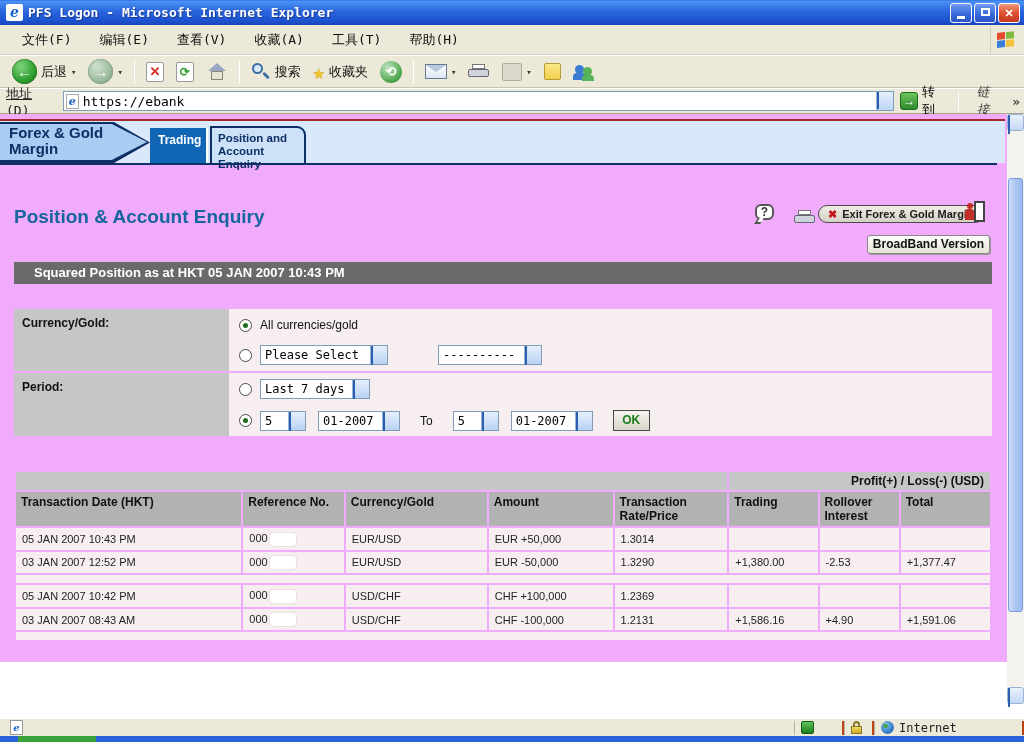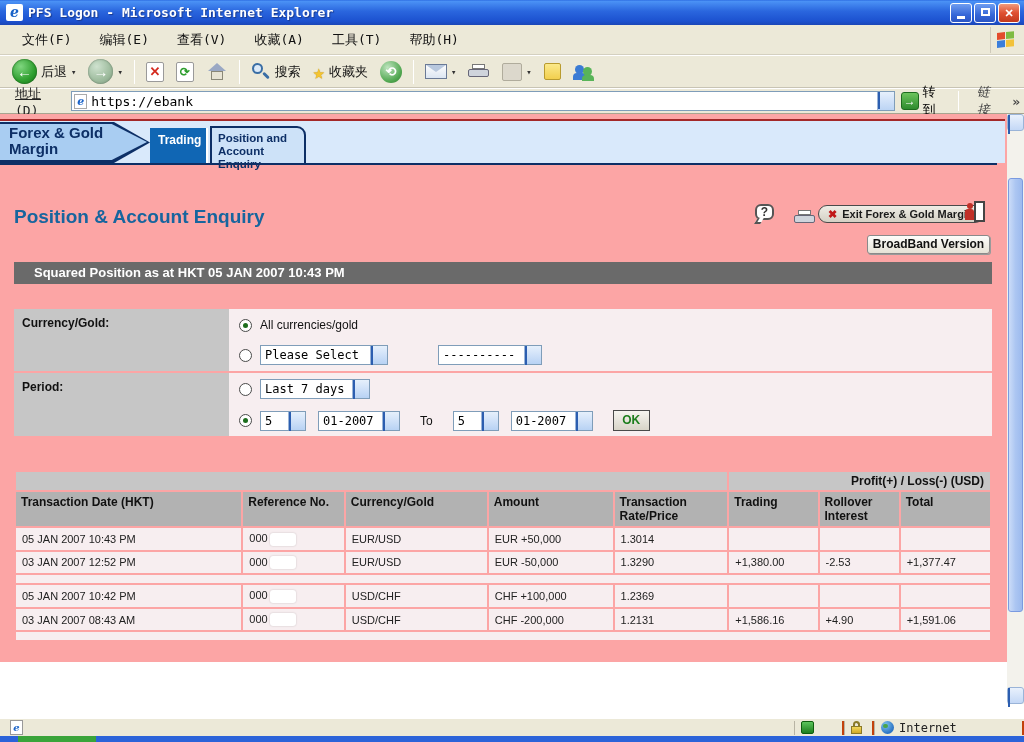--- a/index.html
+++ b/index.html
@@ -64,36 +64,36 @@
   .note { width:17px; height:17px; background:linear-gradient(180deg,#fbe98a,#f2cf4e); border:1px solid #b99b2e; border-radius:2px; }
   .msn { width:22px; height:18px; position:relative; }
   .msn .p1 { position:absolute; left:2px; top:2px; width:9px; height:9px; border-radius:50%; background:#3b7bd4; }
   .msn .p2 { position:absolute; left:10px; top:4px; width:9px; height:9px; border-radius:50%; background:#58b458; }
   .msn .b1 { position:absolute; left:0px; top:10px; width:13px; height:7px; border-radius:4px 4px 0 0; background:#3b7bd4; }
   .msn .b2 { position:absolute; left:9px; top:12px; width:12px; height:6px; border-radius:4px 4px 0 0; background:#58b458; }
 
   
   .addressbar { position:absolute; top:89px; left:0; width:1024px; height:25px; background:#ece9d8;
     border-bottom:1px solid #a8a490; display:flex; align-items:center; font:13px "DejaVu Sans Mono", monospace; }
-  .addr-label { padding:0 8px 0 15px; color:#222;text-decoration:underline; }
+  .addr-label { padding:0 8px 0 6px; color:#222;text-decoration:underline; }
   .addr-input { width:845px; height:20px; background:#fff; border:1px solid #7f9db9; display:flex; align-items:center; position:relative; }
   .addr-input .favico { width:13px; height:15px; background:#fff; border:1px solid #aaa; margin:0 4px 0 2px;
     color:#1a63c8; font:bold italic 11px/13px "DejaVu Serif",serif; text-align:center; }
   .addr-input .url { font:13px "DejaVu Sans Mono", monospace; color:#000; }
   .addr-drop { position:absolute; right:0; top:0; width:17px; height:18px;
     background:linear-gradient(180deg,#e6f0fc,#bcd4f4); border-left:1px solid #9ab4d8; }
   .chev { width:6px; height:6px; border-right:2px solid #2c5eb0; border-bottom:2px solid #2c5eb0; transform:rotate(45deg); margin:4px auto 0; }
   .go-btn { display:flex; align-items:center; gap:4px; margin-left:6px; }
   .go-ic { width:18px; height:18px; border-radius:3px; background:linear-gradient(180deg,#6cc45c,#2e8b2e); border:1px solid #1d6b1d;
     color:#fff; font:bold 12px/17px "Liberation Sans",sans-serif; text-align:center; }
   .links-lab { color:#444; margin-left:18px;font-style:italic; } .links-chev { color:#444; margin:0 4px 0 10px; font-weight:bold; }
   .addr-sep { width:1px; height:20px; background:#c8c4b4; border-right:1px solid #fff; margin-left:10px; }
 
   
-  .content { position:absolute; top:114px; left:0; width:1007px; height:548px; background:#fca5a5; overflow:hidden; }
+  .content { position:absolute; top:114px; left:0; width:1007px; height:548px; background:#f0abfc; overflow:hidden; }
   .redline { position:absolute; top:5px; left:0; width:1005px; height:2px; background:#a32828; }
   .band { position:absolute; top:7px; left:0; width:1005px; height:42px; background:#d9e9fb; }
   .banner { position:absolute; top:8px; left:0; width:150px; height:41px; }
   .banner .outer { position:absolute; inset:0; background:#0d2f66; clip-path:polygon(0 0,76% 0,100% 50%,76% 100%,0 100%); }
   .banner .inner { position:absolute; top:2px; left:0; right:3px; bottom:3px; background:#a9cdf2; clip-path:polygon(0 0,76% 0,100% 50%,76% 100%,0 100%); }
   .banner .txt { position:absolute; top:3px; left:9px; color:#0d2f66; font:bold 15px/16px "Liberation Sans",sans-serif; }
   .tab-trading { position:absolute; top:14px; left:150px; width:58px; height:35px; background:#1066b4;
     color:#fff; font:bold 12px/14px "Liberation Sans",sans-serif; padding:5px 0 0 8px; border-right:2px solid #fff; }
   .tab-position { position:absolute; top:12px; left:210px; width:96px; height:39px; background:#cde2f8;
     border:2px solid #0d2f66; border-radius:0 9px 0 0; color:#0d2f66; font:bold 11.5px/13px "Liberation Sans",sans-serif; padding:4px 0 0 6px; }
@@ -460,21 +460,21 @@
         <td>CHF +100,000</td>
         <td>1.2369</td>
         <td></td>
         <td></td>
         <td></td>
       </tr>
       <tr class="datarow">
         <td>03 JAN 2007 08:43 AM</td>
         <td><span>000</span><span class="redact ref-blob"></span></td>
         <td>USD/CHF</td>
-        <td>CHF -200,000</td>
+        <td>CHF -100,000</td>
         <td>1.2131</td>
         <td>+1,586.16</td>
         <td>+4.90</td>
         <td>+1,591.06</td>
       </tr>
       <tr class="spacerrow">
             <td colspan="8"></td>
           </tr>
     </tbody>
       </table>

